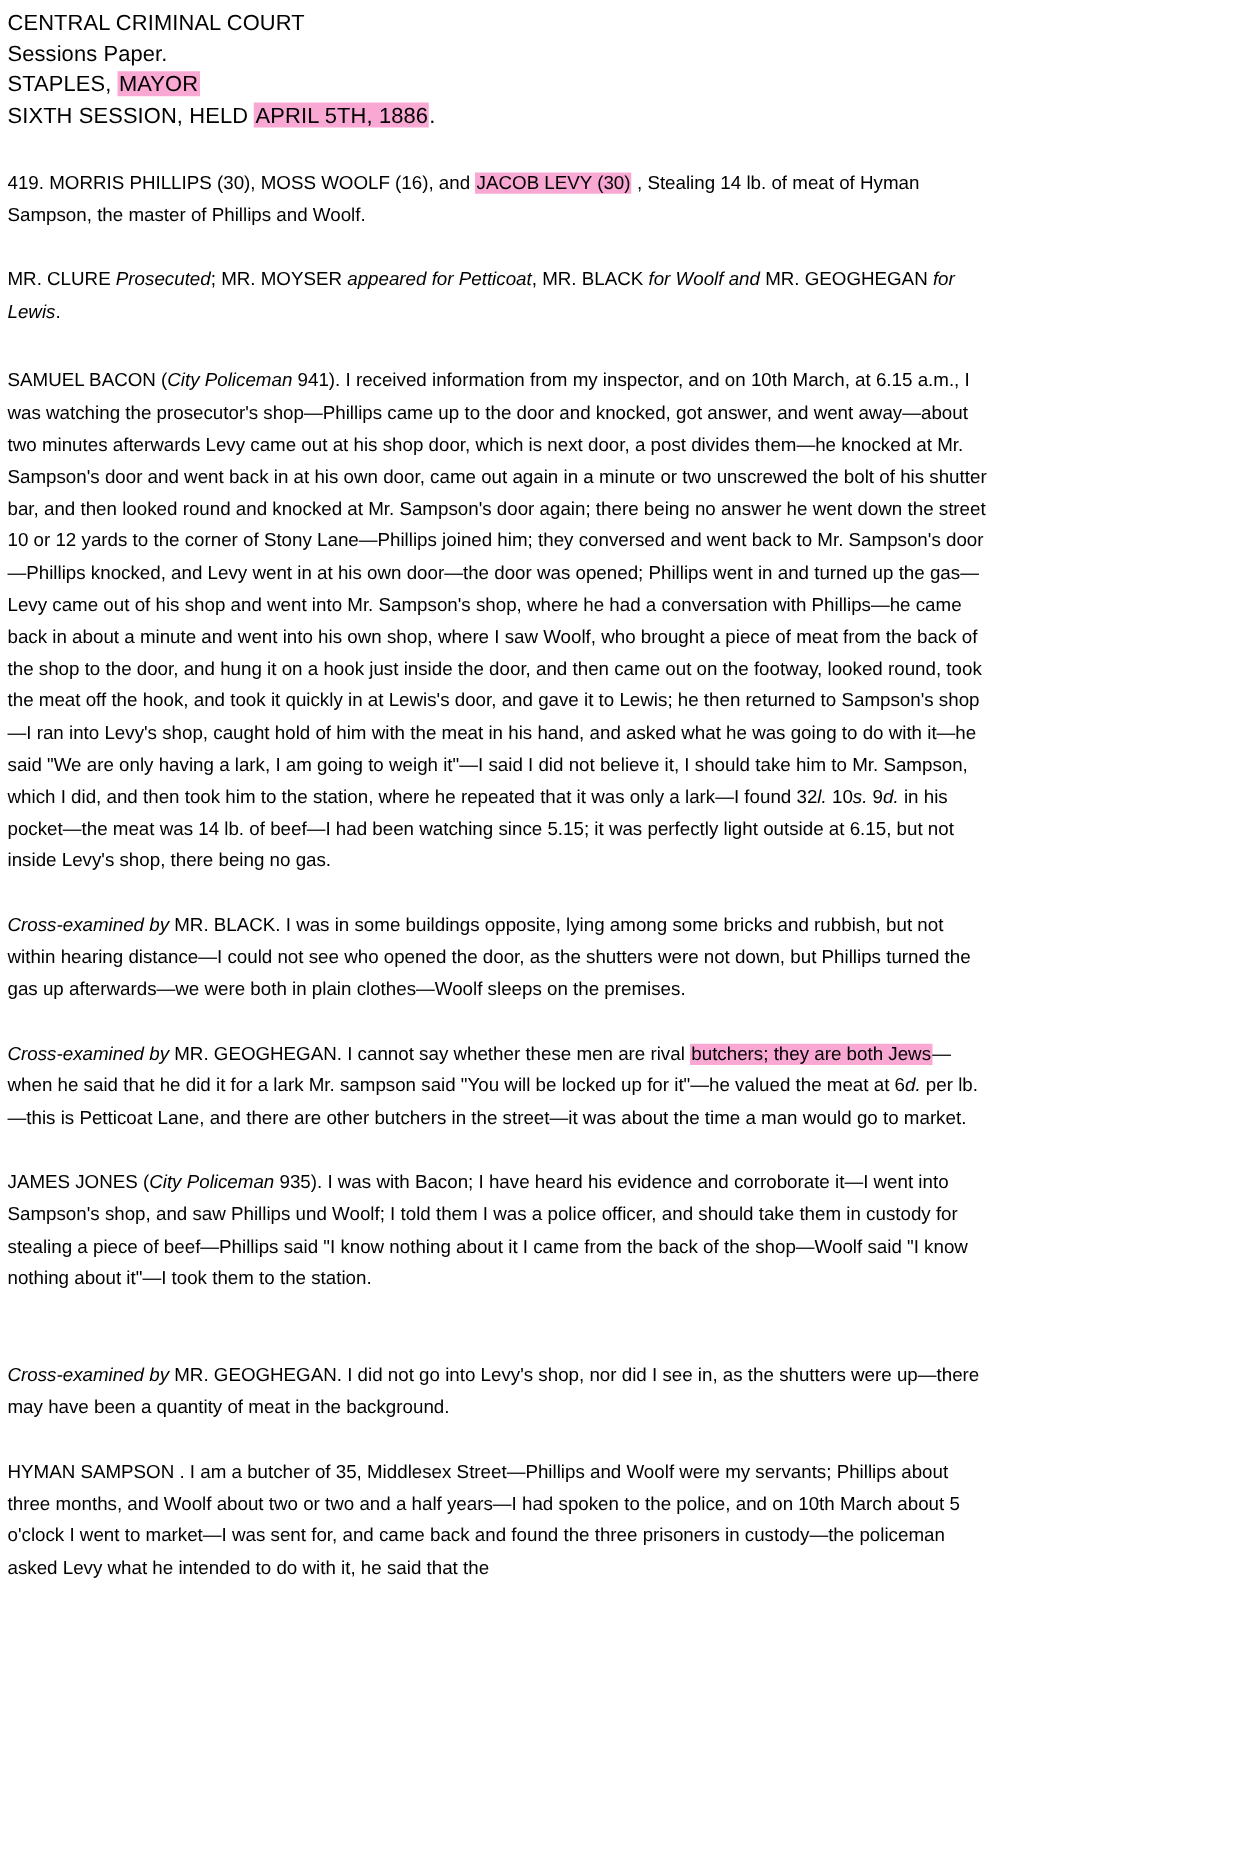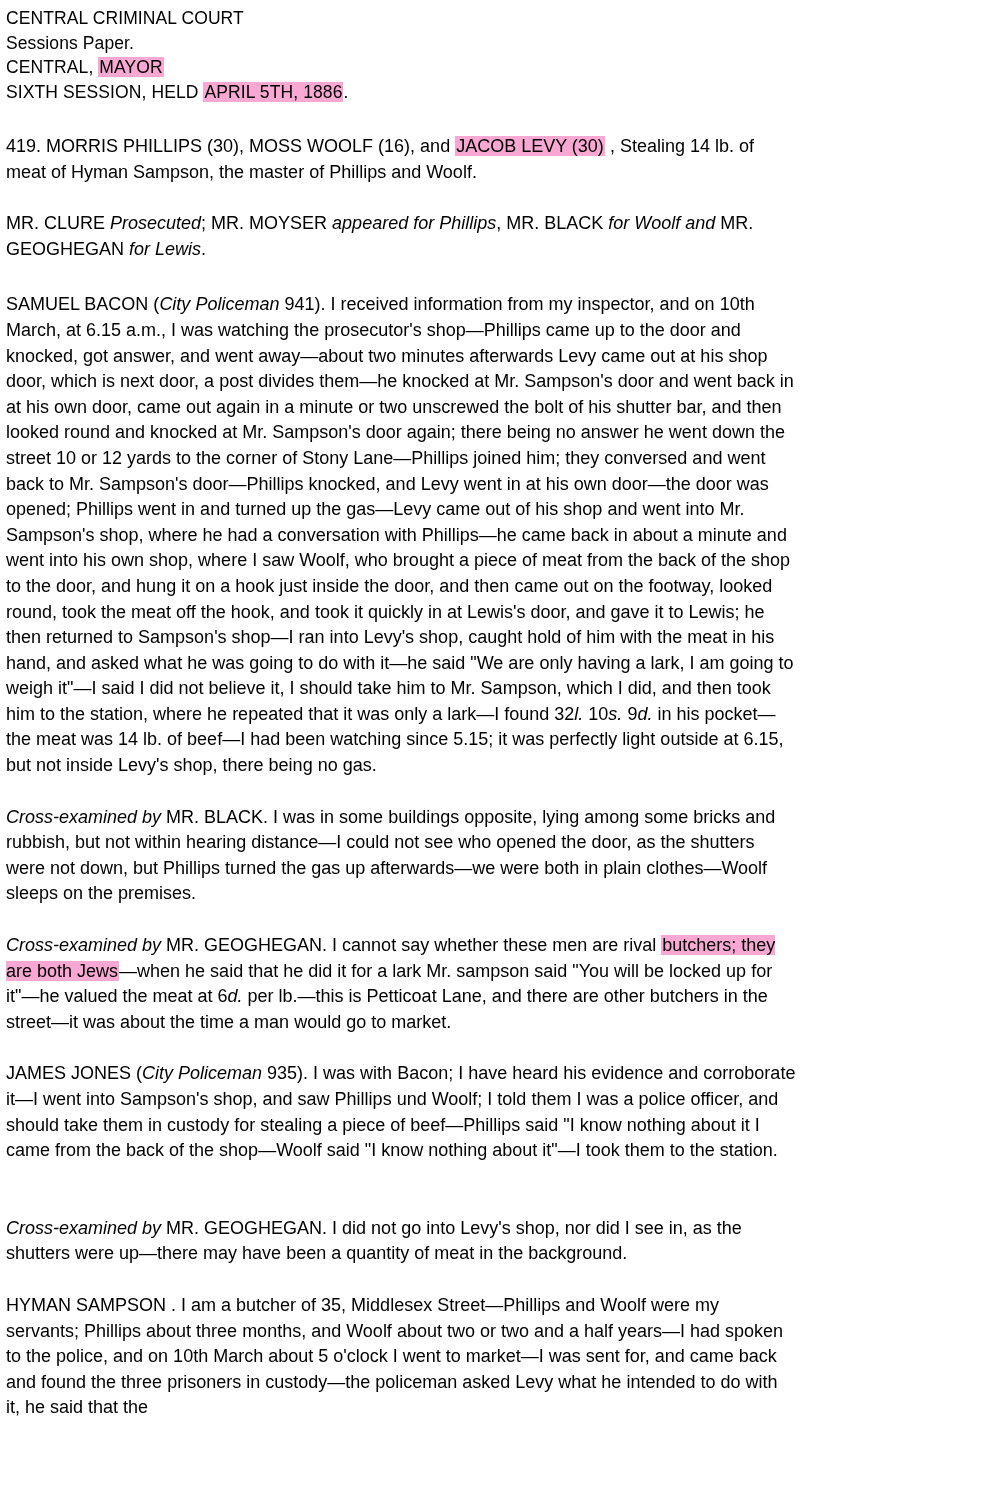--- a/index.html
+++ b/index.html
@@ -18,21 +18,21 @@
     box-sizing: border-box;
     padding: 6px 8px 0 6px;
   }
   .hdr-line {
     font-size: 17.5px;
     line-height: 24.5px;
     letter-spacing: 0.1px;
     white-space: nowrap;
   }
   .para {
-    font-size: 18px;
+    font-size: 15px;
     line-height: 25.6px;
     text-align: left;
     margin: 0;
   }
   .gap-md { height: 26px; }
   .gap-lg { height: 30px; }
   mark.hl {
     background: #f9a8d4;
     color: #000000;
     padding: 0 1px;
@@ -40,30 +40,30 @@
   i, .it {
   }
 </style>
 </head>
 <body>
 
 <div class="page">
 
   <div class="hdr-line">CENTRAL CRIMINAL COURT</div>
   <div class="hdr-line">Sessions Paper.</div>
-  <div class="hdr-line"><span>CENTRAL, </span><mark class="hl">MAYOR</mark></div>
+  <div class="hdr-line"><span>STAPLES, </span><mark class="hl">MAYOR</mark></div>
   <div class="hdr-line"><span>SIXTH SESSION, HELD </span><mark class="hl">APRIL 5TH, 1886</mark><span>.</span></div>
 
   <div class="gap-lg"></div>
 
   <p class="para"><span>419.   MORRIS PHILLIPS (30),   MOSS WOOLF (16), and  </span><mark class="hl">JACOB LEVY (30)</mark><span> , Stealing 14 lb. of meat of   Hyman Sampson, the master of Phillips and Woolf.</span></p>
 
   <div class="gap-md"></div>
 
-  <p class="para"><span>MR. CLURE </span><i>Prosecuted</i><span>; MR. MOYSER </span><i>appeared for Phillips</i><span>, MR. BLACK </span><i>for Woolf and</i><span> MR. GEOGHEGAN </span><i>for Lewis</i><span>.</span></p>
+  <p class="para"><span>MR. CLURE </span><i>Prosecuted</i><span>; MR. MOYSER </span><i>appeared for Petticoat</i><span>, MR. BLACK </span><i>for Woolf and</i><span> MR. GEOGHEGAN </span><i>for Lewis</i><span>.</span></p>
 
   <div class="gap-lg"></div>
 
   <div id="testimony-container">
       <p class="para"><span> SAMUEL BACON (</span><i>City Policeman</i><span> 941). I received information from my inspector, and on 10th March, at 6.15 a.m., I was watching the prosecutor's shop—Phillips came up to the door and knocked, got answer, and went away—about two minutes afterwards Levy came out at his shop door, which is next door, a post divides them—he knocked at Mr. Sampson's door and went back in at his own door, came out again in a minute or two unscrewed the bolt of his shutter bar, and then looked round and knocked at Mr. Sampson's door again; there being no answer he went down the street 10 or 12 yards to the corner of Stony Lane—Phillips joined him; they conversed and went back to Mr. Sampson's door—Phillips knocked, and Levy went in at his own door—the door was opened; Phillips went in and turned up the gas—Levy came out of his shop and went into Mr. Sampson's shop, where he had a conversation with Phillips—he came back in about a minute and went into his own shop, where I saw Woolf, who brought a piece of meat from the back of the shop to the door, and hung it on a hook just inside the door, and then came out on the footway, looked round, took the meat off the hook, and took it quickly in at Lewis's door, and gave it to Lewis; he then returned to Sampson's shop—I ran into Levy's shop, caught hold of him with the meat in his hand, and asked what he was going to do with it—he said "We are only having a lark, I am going to weigh it"—I said I did not believe it, I should take him to Mr. Sampson, which I did, and then took him to the station, where he repeated that it was only a lark—I found 32</span><i>l.</i><span> 10</span><i>s.</i><span> 9</span><i>d.</i><span> in his pocket—the meat was 14 lb. of beef—I had been watching since 5.15; it was perfectly light outside at 6.15, but not inside Levy's shop, there being no gas.</span></p>
       <div class="gap-md"></div>
       <p class="para"><i>Cross-examined by</i><span> MR. BLACK. I was in some buildings opposite, lying among some bricks and rubbish, but not within hearing distance—I could not see who opened the door, as the shutters were not down, but Phillips turned the gas up afterwards—we were both in plain clothes—Woolf sleeps on the premises.</span></p>
       <div class="gap-md"></div>
       <p class="para"><i>Cross-examined by</i><span> MR. GEOGHEGAN. I cannot say whether these men are rival </span><mark class="hl">butchers; they are both Jews</mark><span>—when he said that he did it for a lark Mr. sampson said "You will be locked up for it"—he valued the meat at 6</span><i>d.</i><span> per lb.—this is Petticoat Lane, and there are other butchers in the street—it was about the time a man would go to market.</span></p>
       <div class="gap-md"></div>

